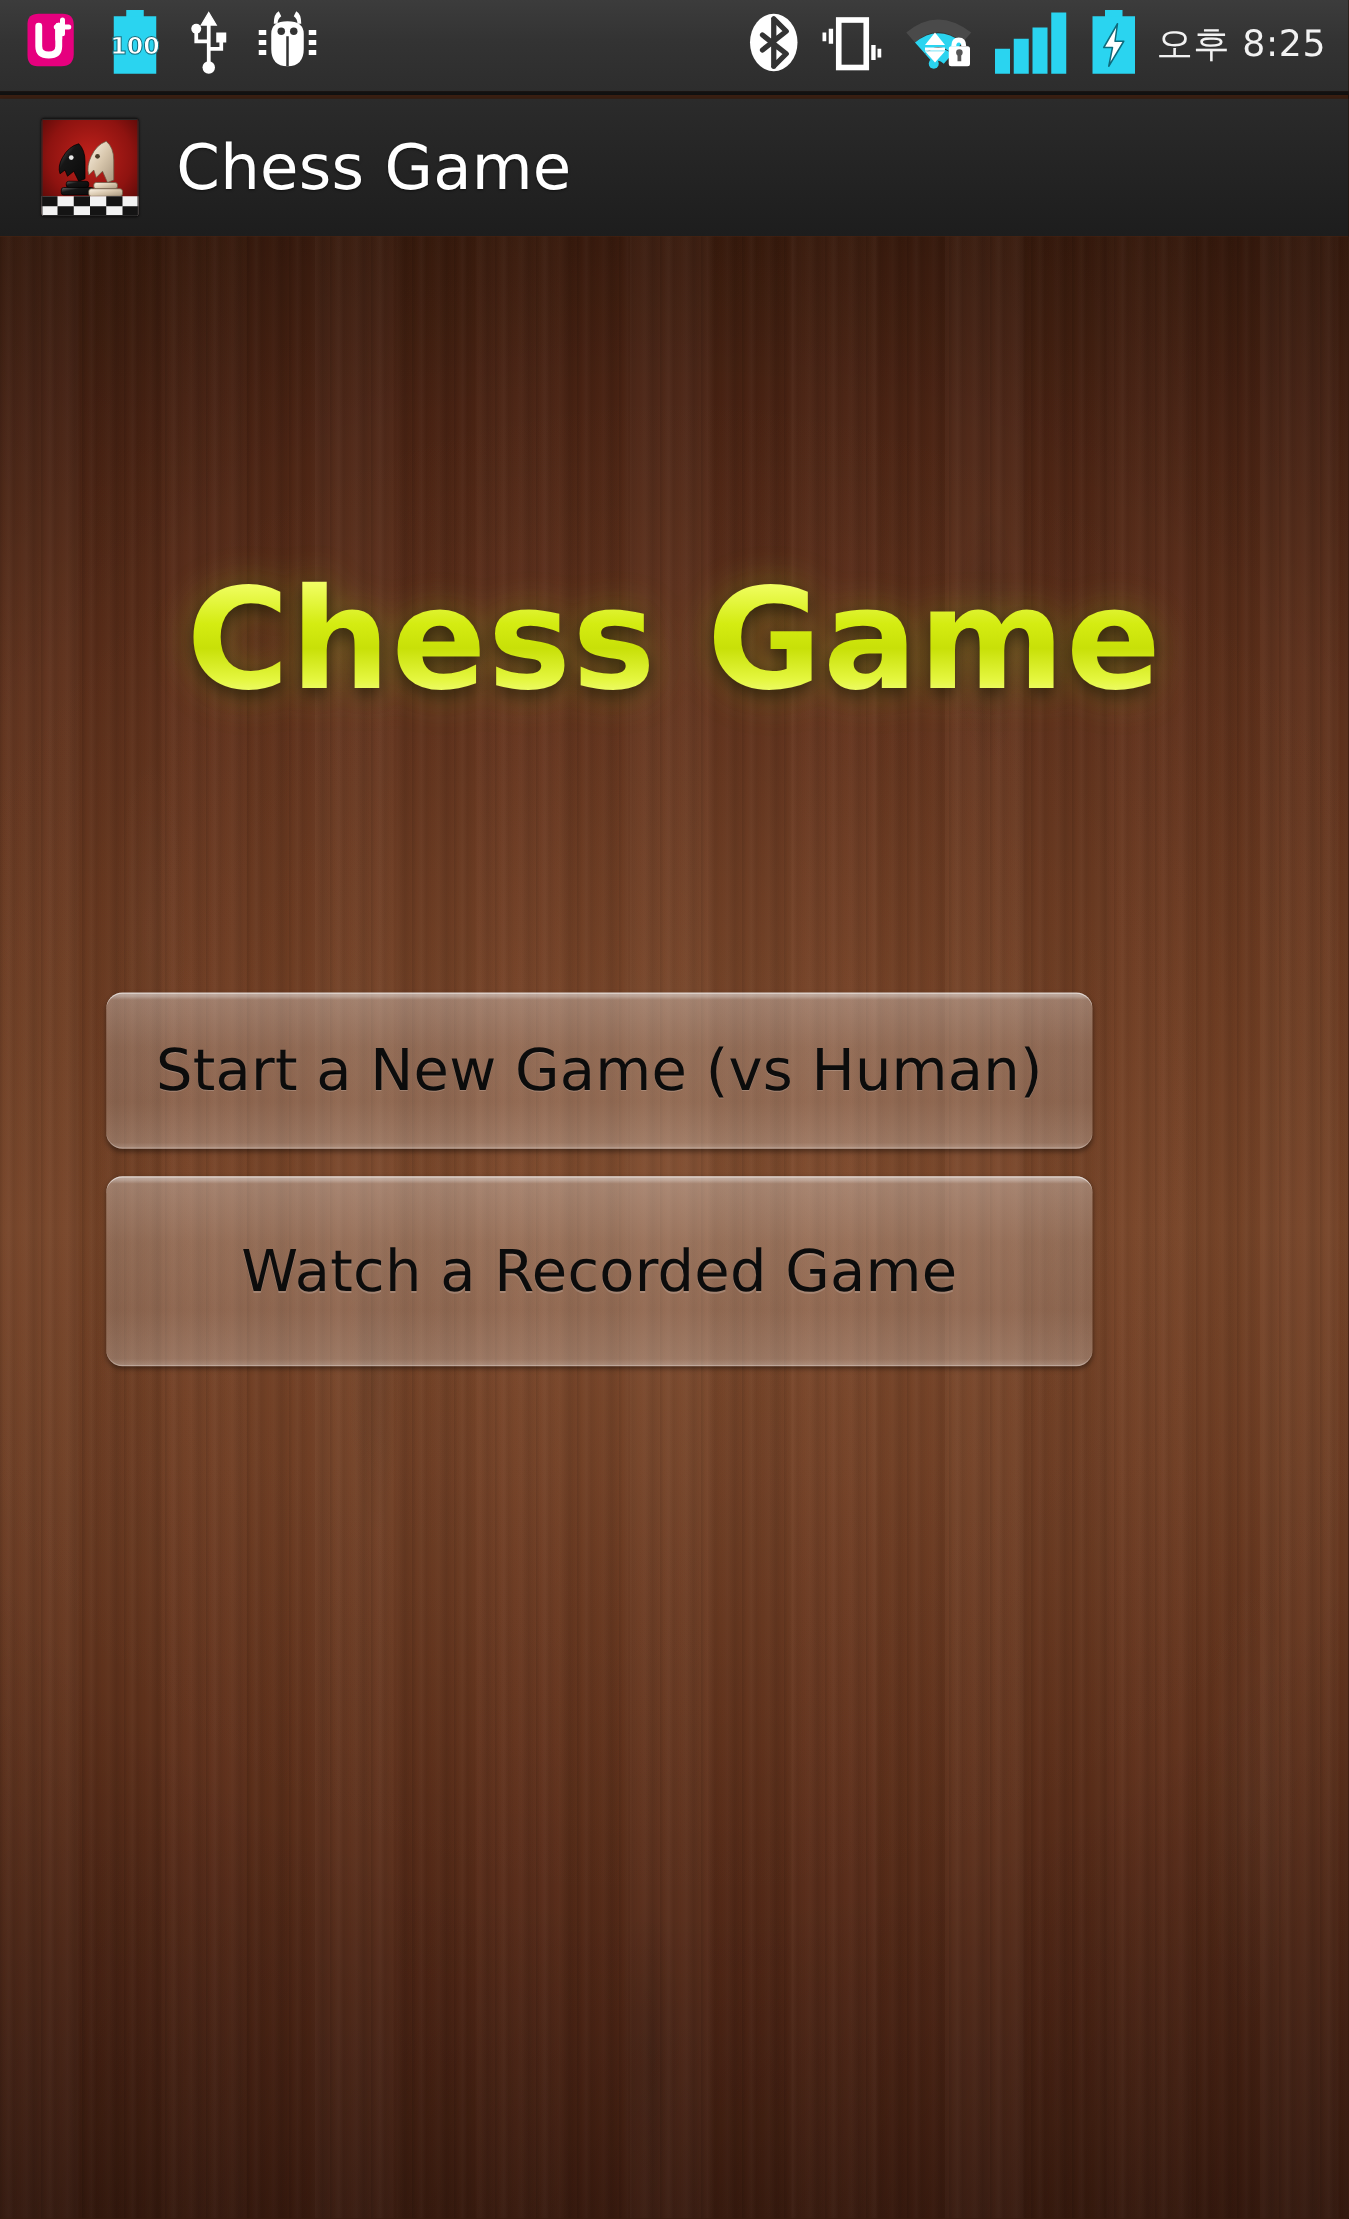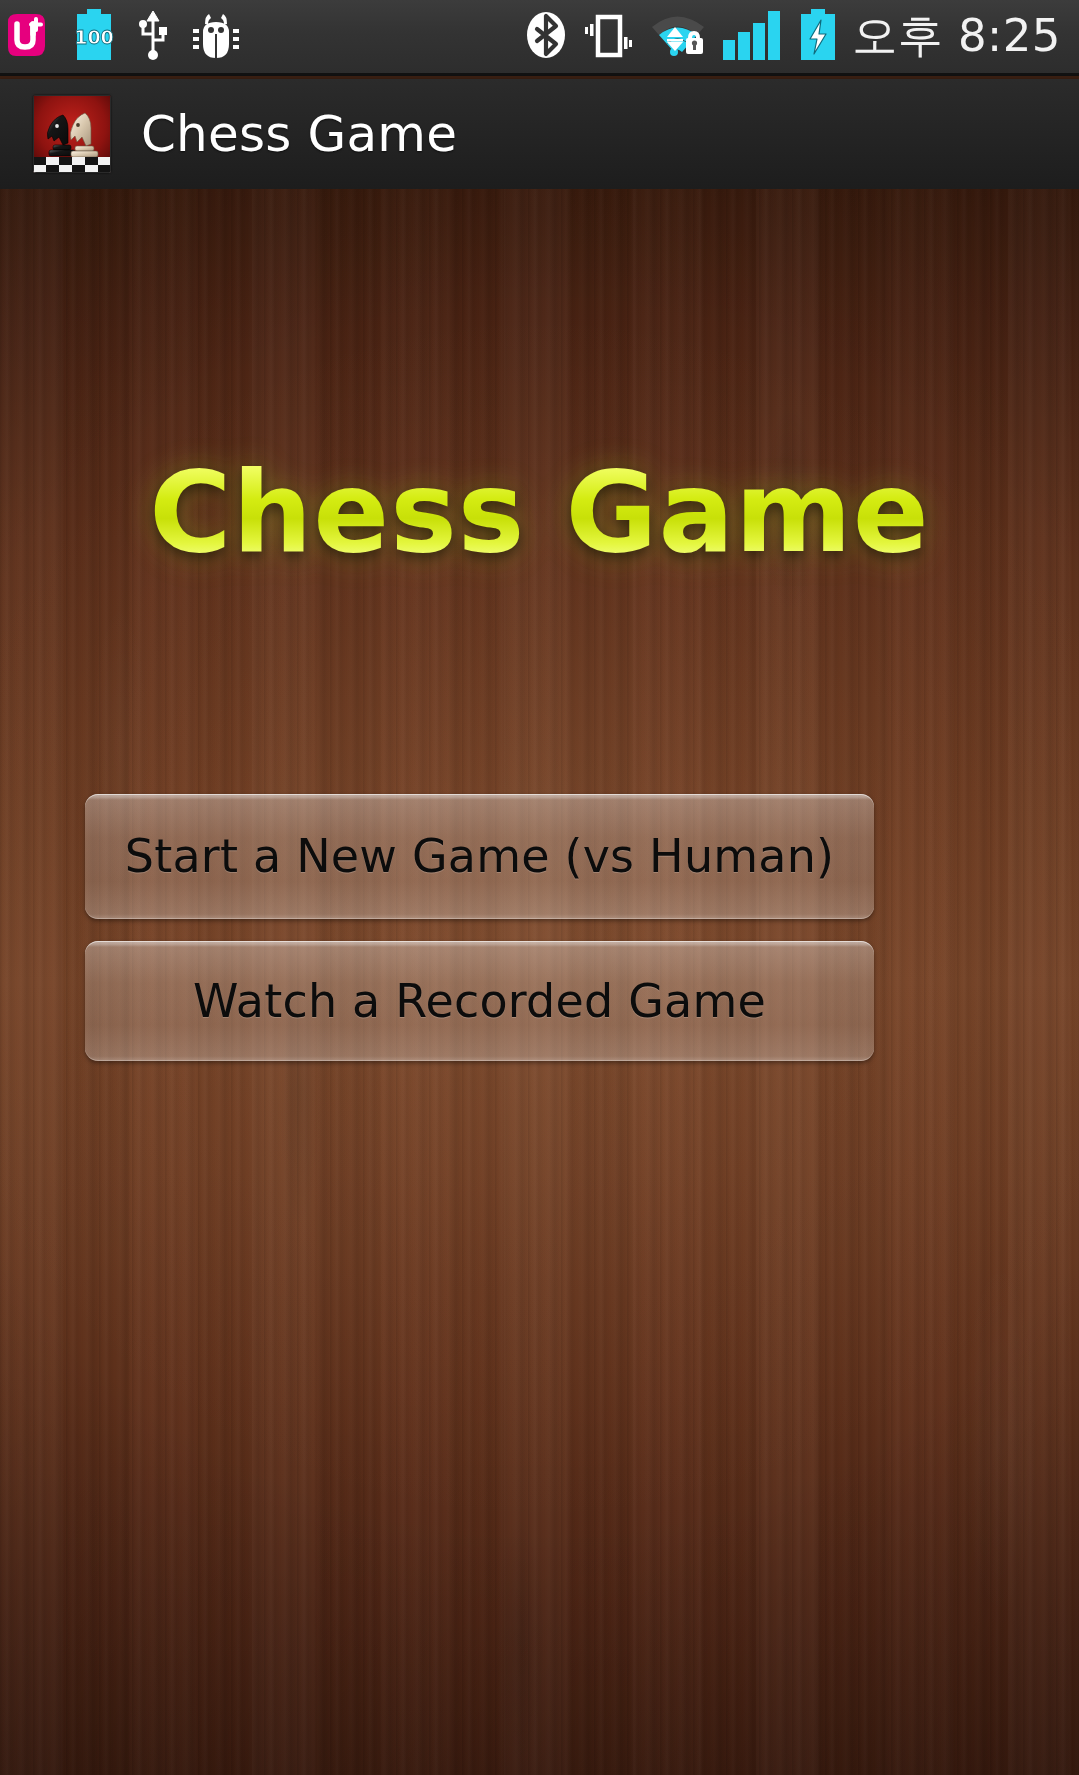--- a/index.html
+++ b/index.html
@@ -25,34 +25,35 @@
     width: 1079px;
     height: 76px;
     background: linear-gradient(to bottom, #3c3c3c 0%, #333333 45%, #2d2d2d 100%);
     border-bottom: 3px solid #111;
     box-sizing: border-box;
     display: flex;
     align-items: center;
   }
   #status-left {
     display: flex;
-    align-items: flex-end;
+    align-items: flex-start;
+    padding-left: 14px;
     gap: 22px;
   }
   #status-right {
     margin-left: auto;
     display: flex;
     align-items: center;
     padding-right: 18px;
     gap: 14px;
   }
   .sicon { display: block; }
   .clock-text {
     color: #f2f2f2;
-    font-size: 45px;
+    font-size: 29px;
     font-weight: 400;
     letter-spacing: 0.5px;
     line-height: 1;
     padding-bottom: 3px;
     white-space: nowrap;
     font-family: "DejaVu Sans", sans-serif;
   }
 
   
   #action-bar {
@@ -217,21 +218,21 @@
       inset 0 -1px 0 rgba(255,255,255,0.25),
       0 2px 4px rgba(0,0,0,0.38);
     text-shadow: 0 1px 0 rgba(255,255,255,0.18);
     letter-spacing: 0.2px;
     white-space: nowrap;
     overflow: hidden;
   }
   .menu-button:last-child { margin-bottom: 0; }
   #btn-human { height: 125px; line-height: 125px; }
   #btn-ai    { height: 112px; line-height: 112px; }
-  #btn-watch { height: 120px; line-height: 120px; }
+  #btn-watch { height: 152px; line-height: 120px; }
 </style>
 </head>
 <body>
 
 <div id="screen">
 
   <div id="status-bar">
 
     <div id="status-left">
 

